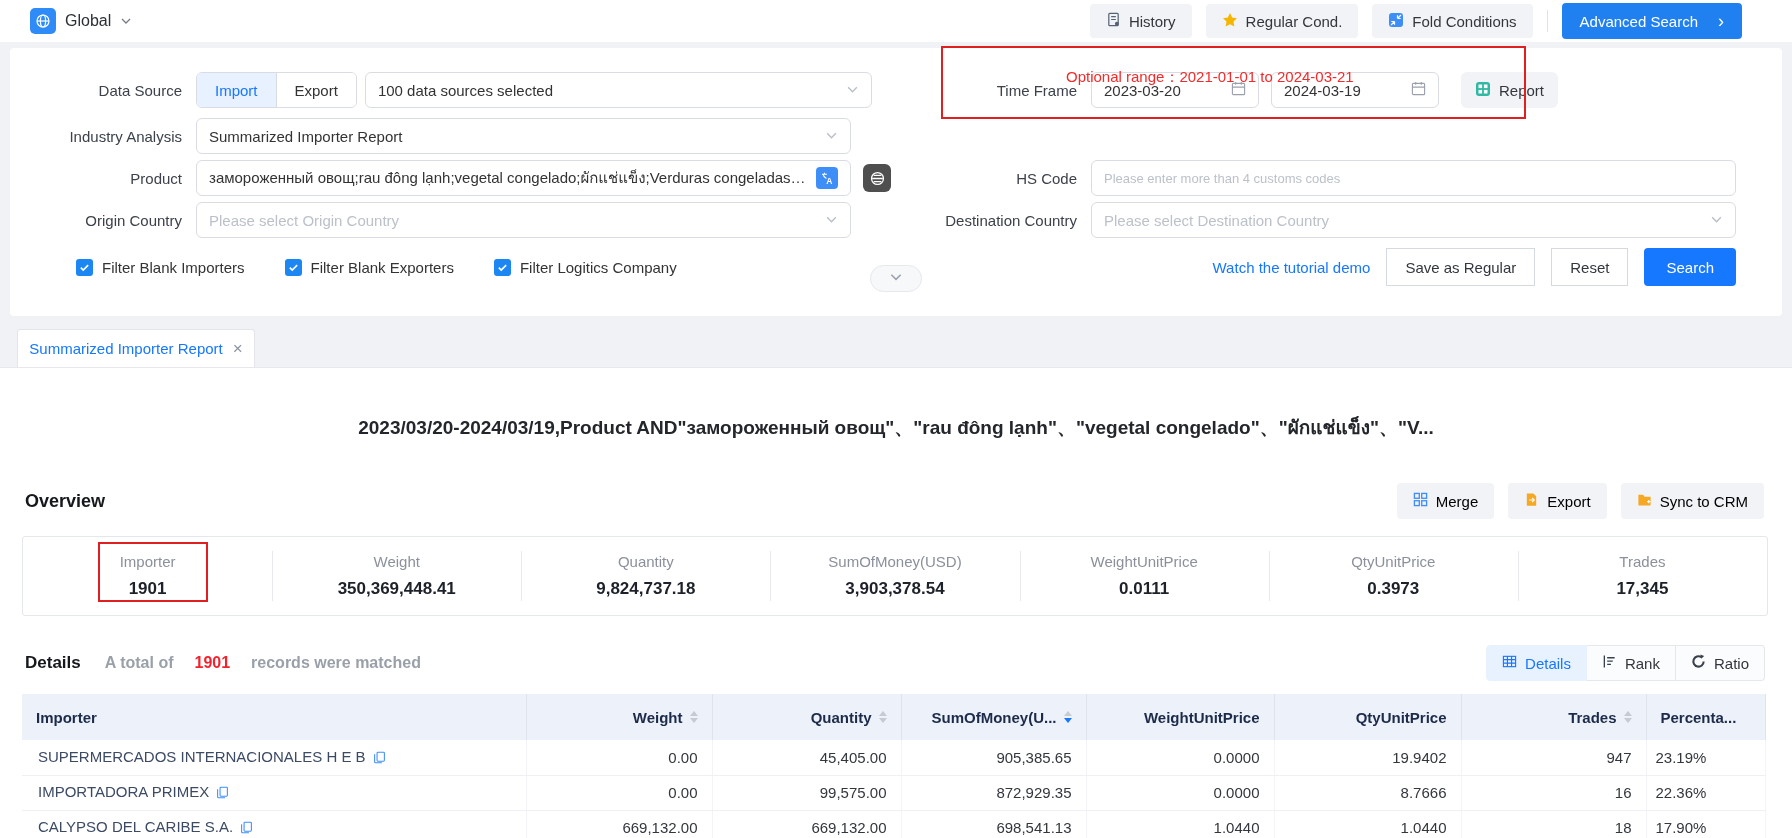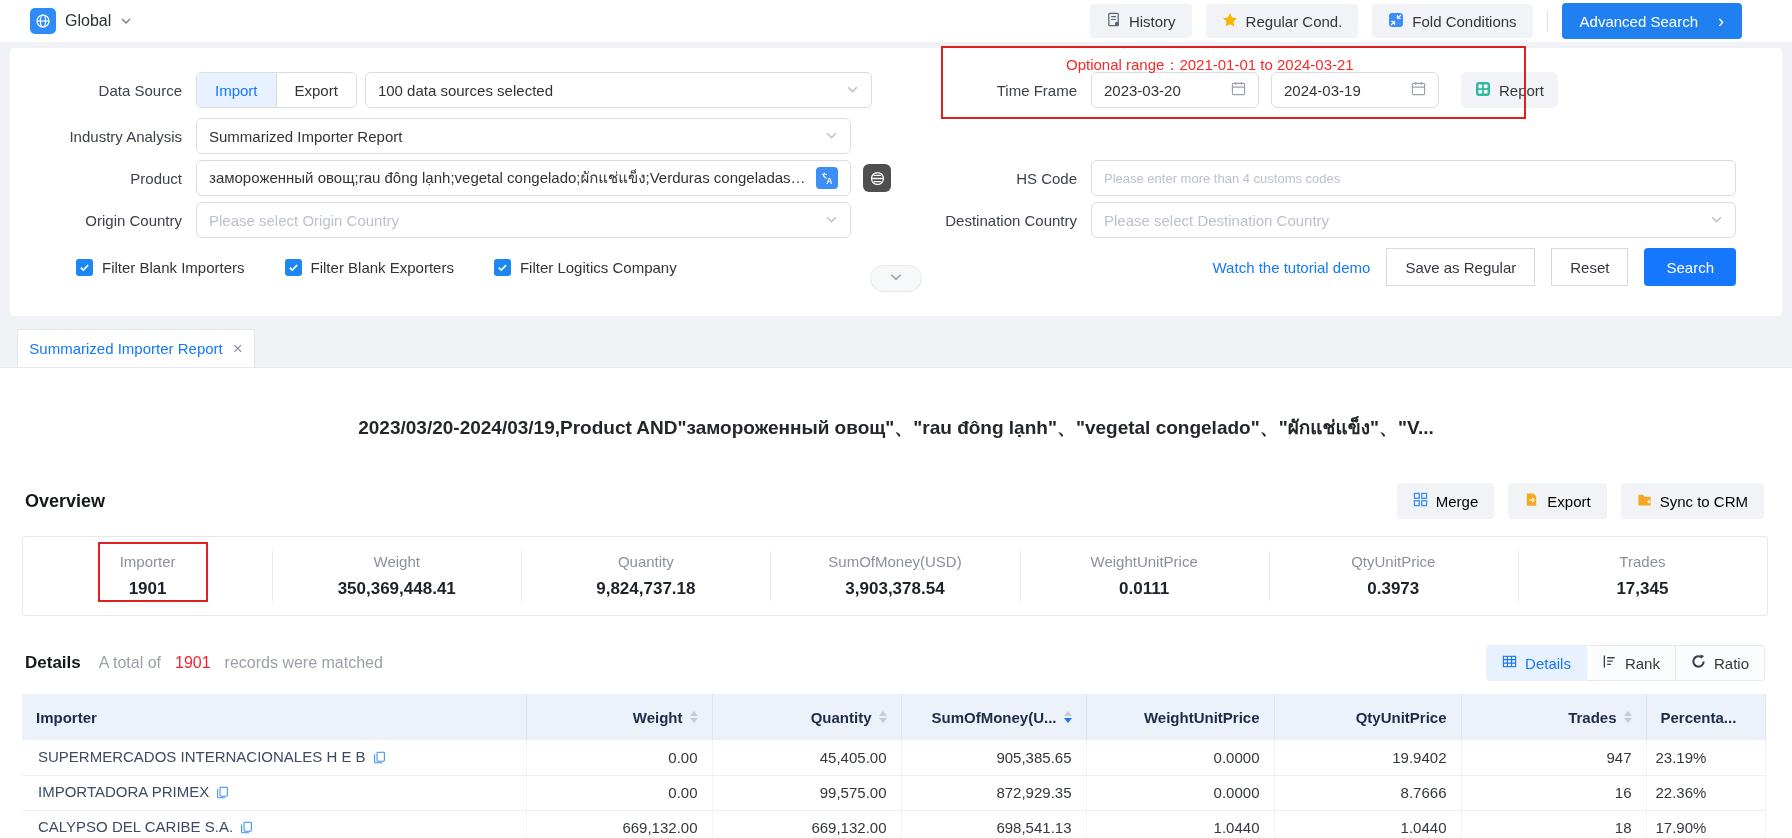--- a/index.html
+++ b/index.html
@@ -30,21 +30,21 @@
   .field .val { flex:1; color:#333; white-space:nowrap; overflow:hidden; text-overflow:ellipsis; }
   .field .ph { flex:1; color:#bcc1c9; white-space:nowrap; overflow:hidden; text-overflow:ellipsis; }
   .seg { display:flex; height:36px; border:1px solid #d9dce3; border-radius:6px; overflow:hidden; flex:none; }
   .seg-item { padding:0 18px; display:flex; align-items:center; cursor:pointer; background:#fff; color:#333; }
   .seg-item.active { background:#e8f1ff; color:#1677ff; }
   .seg-item + .seg-item { border-left:1px solid #d9dce3; }
   .w-left { width:655px; flex:none; }
   .w-src { width:507px; margin-left:8px; flex:none; }
   .date { width:168px; flex:none; cursor:pointer; }
   .custom-btn { display:flex; align-items:center; gap:8px; height:36px; background:#f2f3f6; border:none; border-radius:6px; padding:0 14px; font-size:15px; color:#33373d; margin-left:22px; cursor:pointer; font-family:inherit; }
-  .opt-range { position:absolute; top:8px; left:1056px; color:#f42a2a; font-size:15px; }
+  .opt-range { position:absolute; top:20px; left:1056px; color:#f42a2a; font-size:15px; }
   .hs-input { width:645px; height:36px; border:1px solid #d9dce3; border-radius:6px; padding:0 12px; font-size:13px; font-family:inherit; color:#333; }
   .hs-input::placeholder { color:#bcc1c9; }
   .prod-field { position:relative; }
   .trans-ico { width:22px; height:22px; border-radius:4px; background:#3e8ef7; display:flex; align-items:center; justify-content:center; flex:none; }
   .orig-btn { width:28px; height:28px; margin-left:12px; border-radius:6px; background:#4f4f4f; border:none; display:flex; align-items:center; justify-content:center; cursor:pointer; flex:none; }
   .checksrow { margin-top:14px; display:flex; align-items:center; }
   .chk { display:flex; align-items:center; gap:9px; margin-right:40px; cursor:pointer; }
   .chk:first-child { margin-left:52px; }
   .box { width:17px; height:17px; border-radius:3px; background:#1c86f2; display:flex; align-items:center; justify-content:center; flex:none; }
   .collapse-pill { position:absolute; left:860px; bottom:24px; width:52px; height:27px; border:1px solid #e6e8ee; border-radius:14px; background:#f7f8fa; display:flex; align-items:center; justify-content:center; cursor:pointer; }
@@ -65,21 +65,21 @@
   .ovhead h2 { font-size:18px; color:#15181d; }
   .ov-btns { margin-left:auto; display:flex; gap:14px; }
   .gbtn { display:flex; align-items:center; gap:8px; background:#f2f3f6; border:none; border-radius:4px; height:36px; padding:0 16px; font-size:15px; color:#000000; cursor:pointer; font-family:inherit; }
   .stats { margin:16px 24px 0 22px; height:80px; border:1px solid #e4e7ec; border-radius:3px; background:#fff; display:flex; }
   .stat { flex:1; display:flex; flex-direction:column; align-items:center; justify-content:center; gap:9px; position:relative; }
   .stat + .stat::before { content:""; position:absolute; left:0; top:14px; bottom:14px; width:1px; background:#e7e9ee; }
   .stat .sl { color:#8b909b; font-size:15px; }
   .stat .sv { color:#1d2129; font-size:17px; font-weight:700; }
   .dhead { margin-top:28px; display:flex; align-items:center; padding:0 27px 0 25px; height:38px; }
   .dhead .dt { font-size:17px; font-weight:700; color:#15181d; }
-  .dsummary { margin-left:18px; color:#9aa0a9; font-size:16px; display:flex; gap:14px; }
+  .dsummary { margin-left:24px; color:#9aa0a9; font-size:16px; display:flex; gap:21px;font-weight:bold; }
   .dsummary .red { color:#f5222d; }
   .viewgroup { margin-left:auto; display:flex; }
   .vbtn { display:flex; align-items:center; gap:8px; height:36px; padding:0 15px; border:1px solid #e4e7ec; background:#fbfcfd; color:#33373d; font-size:15px; cursor:pointer; font-family:inherit; }
   .vbtn:first-child { border-radius:4px 0 0 4px; }
   .vbtn:last-child { border-radius:0 4px 4px 0; }
   .vbtn + .vbtn { border-left:none; }
   .vbtn.active { background:#e8f2ff; border-color:#e8f2ff; color:#1677ff; }
 
   
   table { margin:12px 27px 0 22px; width:1743px; border-collapse:collapse; table-layout:fixed; }

